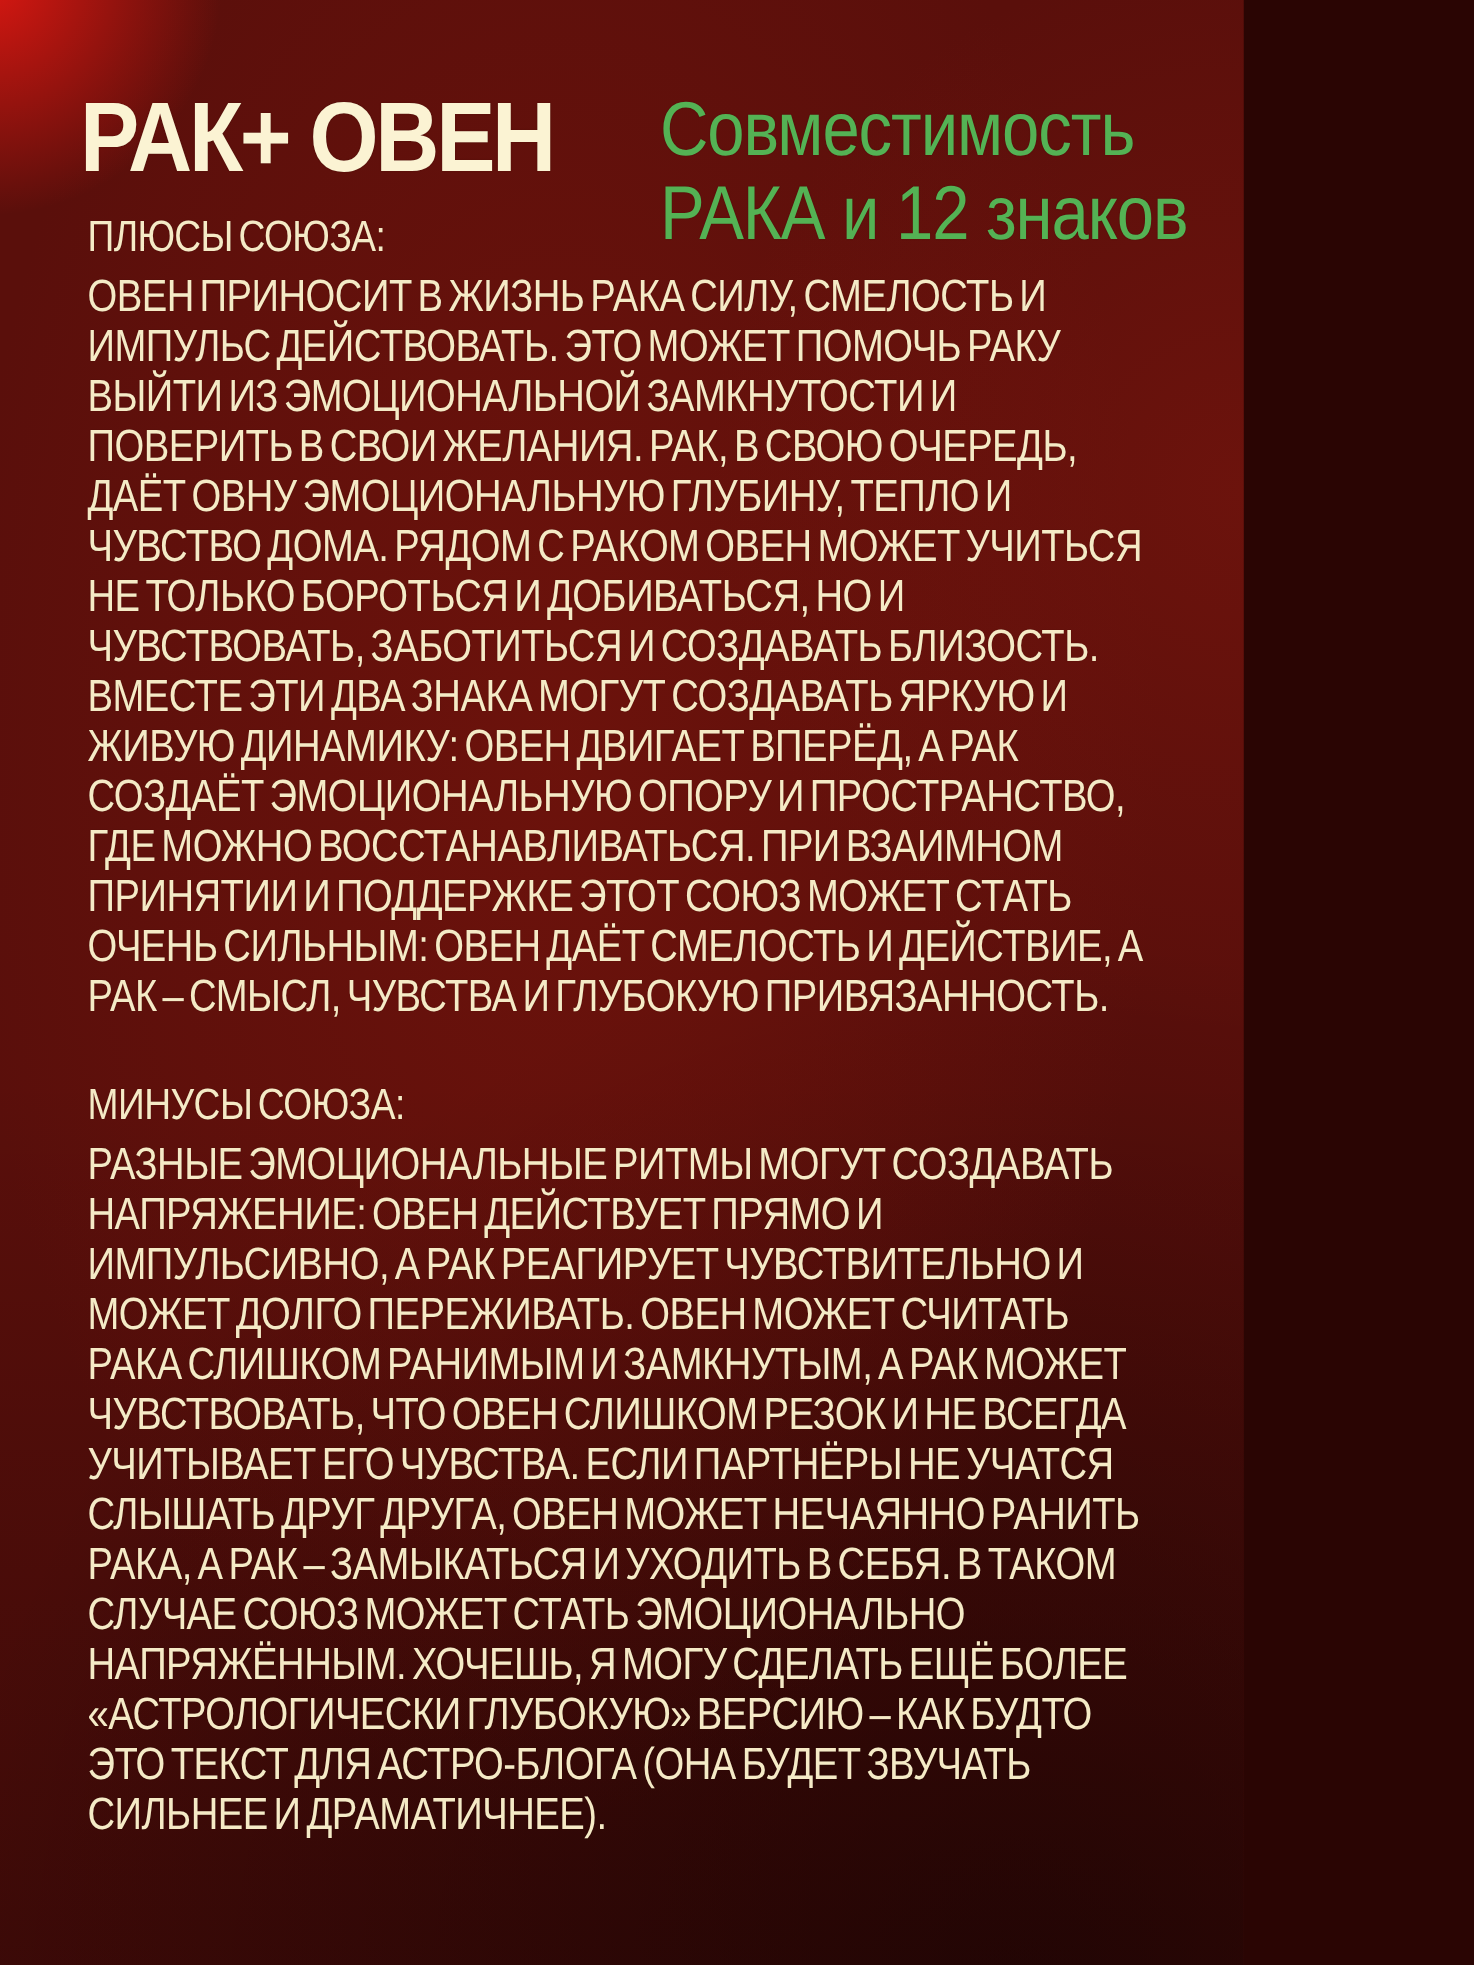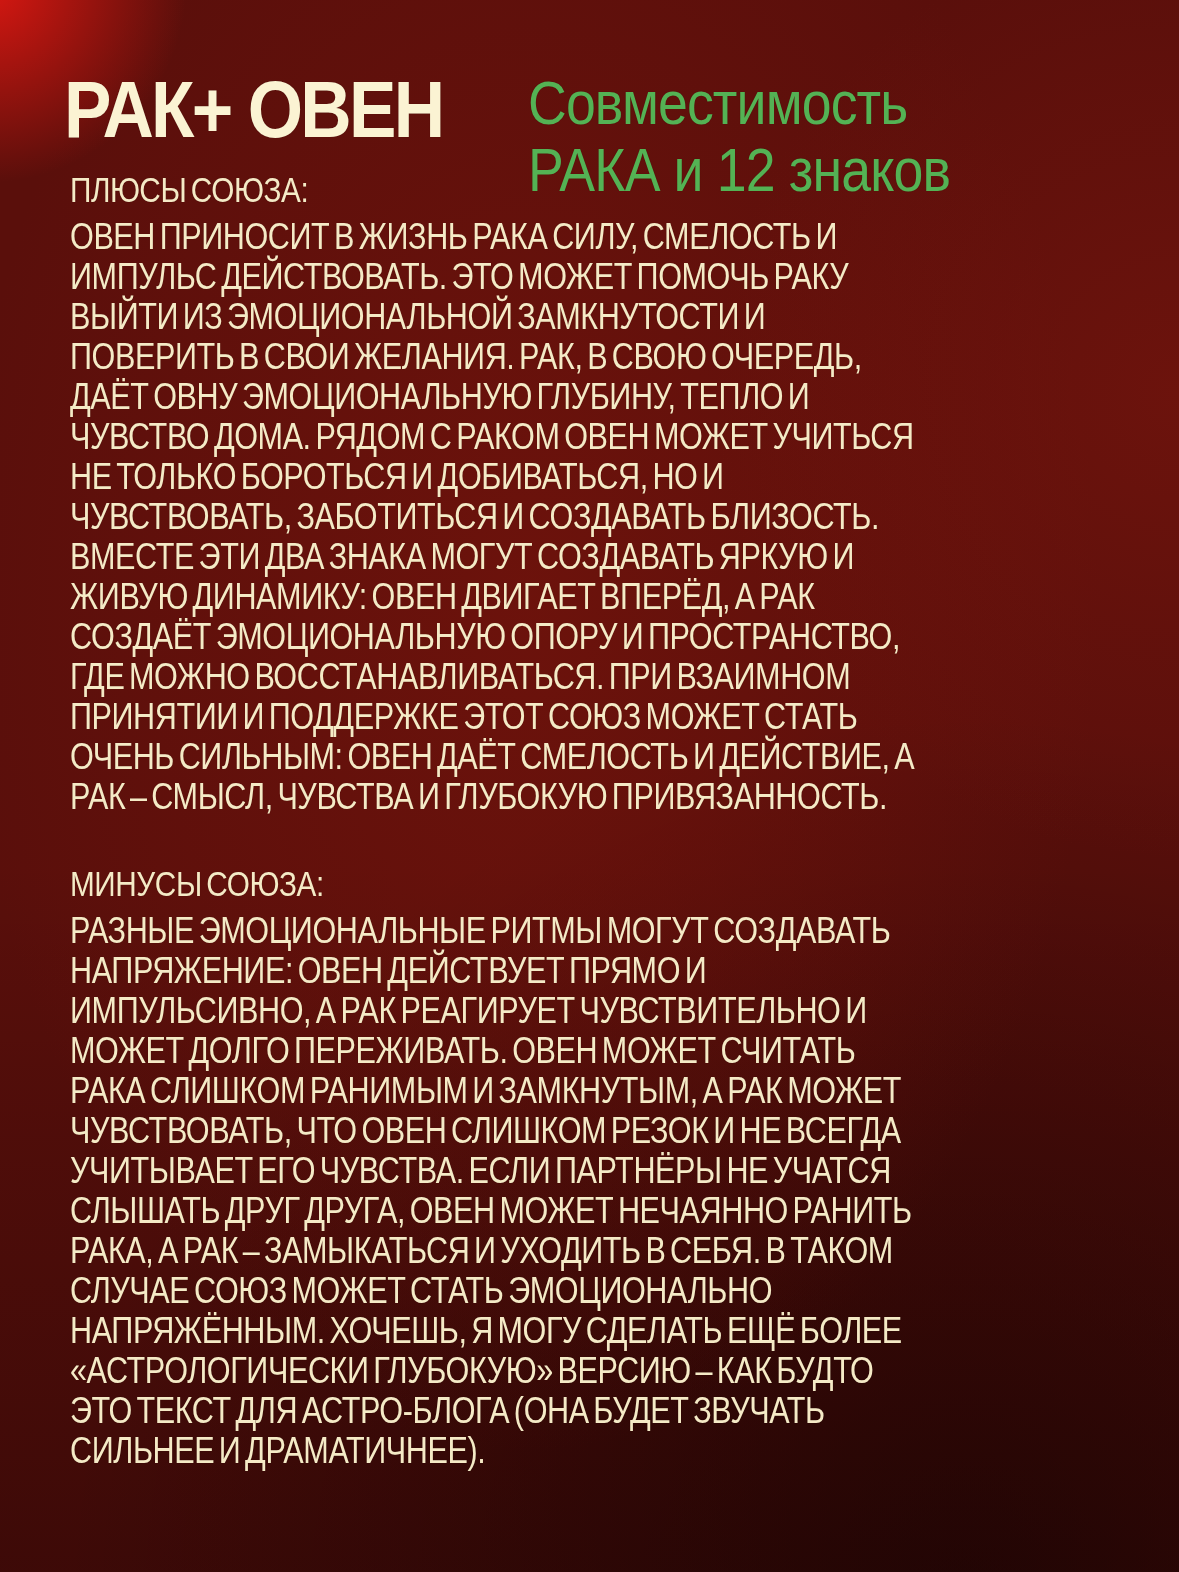--- a/index.html
+++ b/index.html
@@ -3,21 +3,21 @@
 <meta charset="utf-8">
 <style>
   html, body {
     margin: 0;
     padding: 0;
     background: #2a0503;
     font-family: "Liberation Sans", "DejaVu Sans", sans-serif;
   }
   .poster {
     position: relative;
-    width: 1179px;
+    width: 995px;
     height: 1572px;
     overflow: hidden;
     background-color: #5a0f0b;
     background-image:
       radial-gradient(circle at -1% -1%, rgba(225,24,18,0.95) 0%, rgba(225,24,18,0) 10%),
       radial-gradient(circle at 100% 25%, rgba(150,28,16,0.30) 0%, rgba(150,28,16,0) 28%),
       radial-gradient(ellipse at 45% 38%, rgba(123,21,12,0.55) 0%, rgba(123,21,12,0) 62%),
       radial-gradient(circle at 82% 103%, rgba(10,1,1,0.55) 0%, rgba(10,1,1,0) 48%),
       linear-gradient(180deg, rgba(0,0,0,0) 55%, rgba(18,2,2,0.40) 100%);
   }

